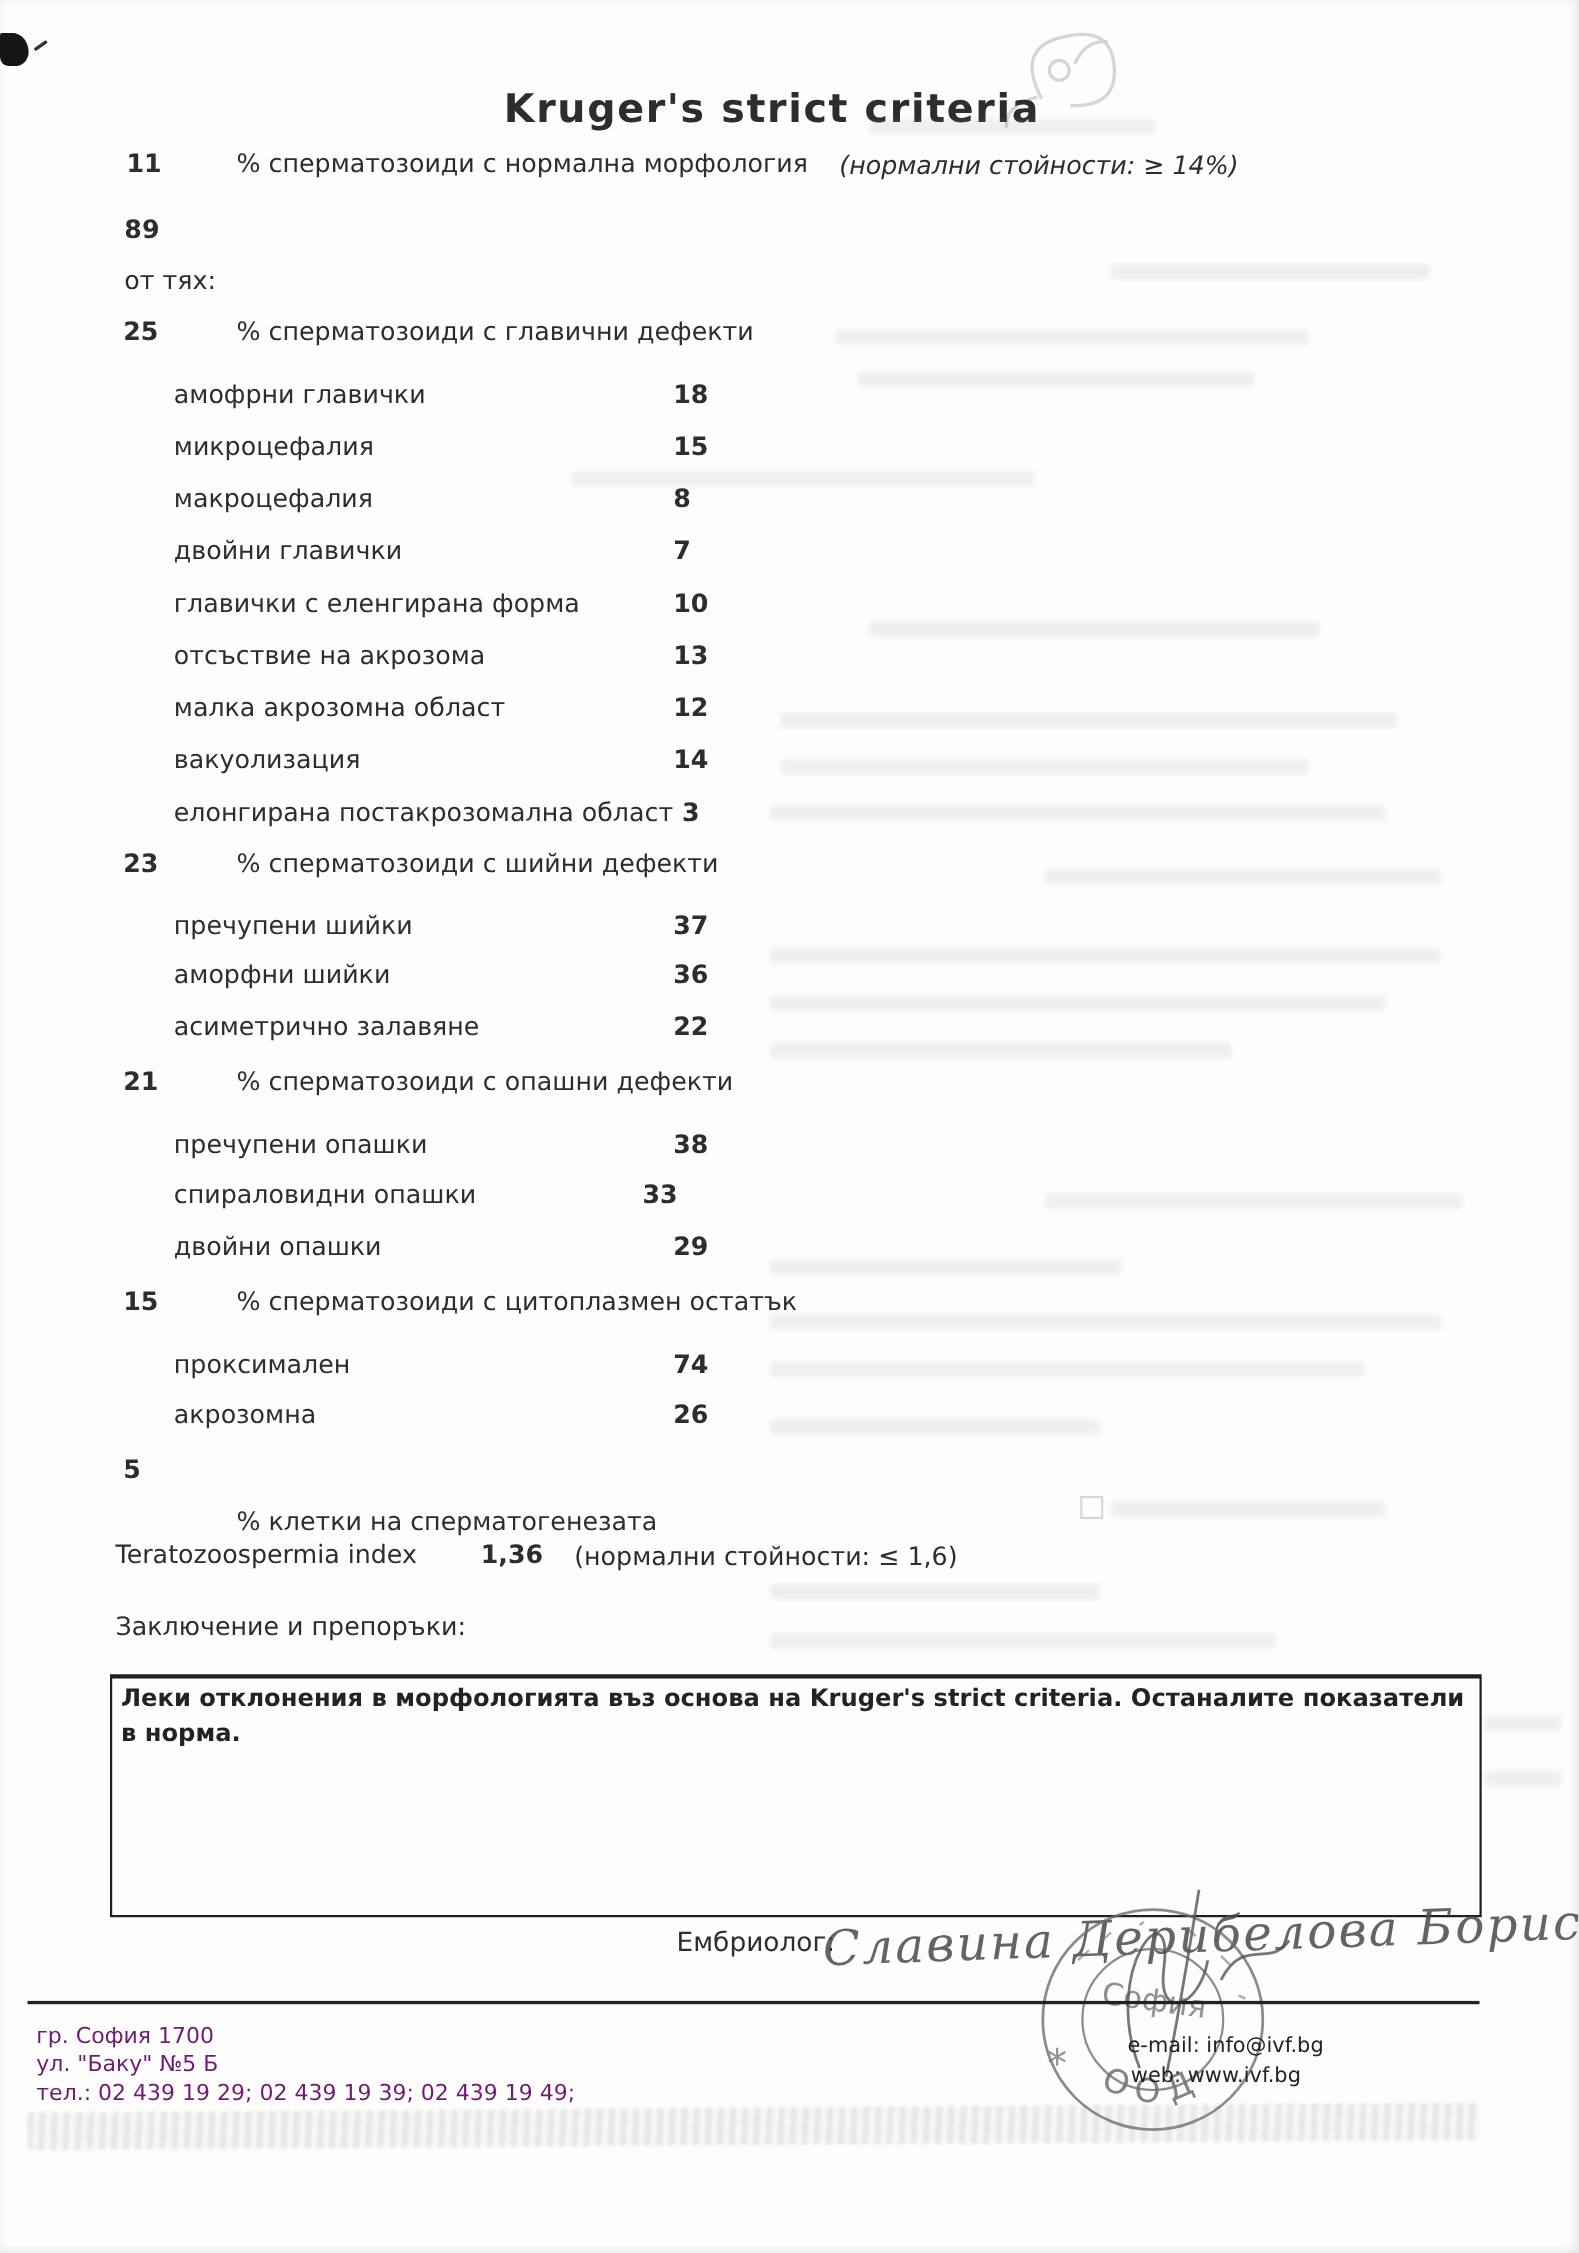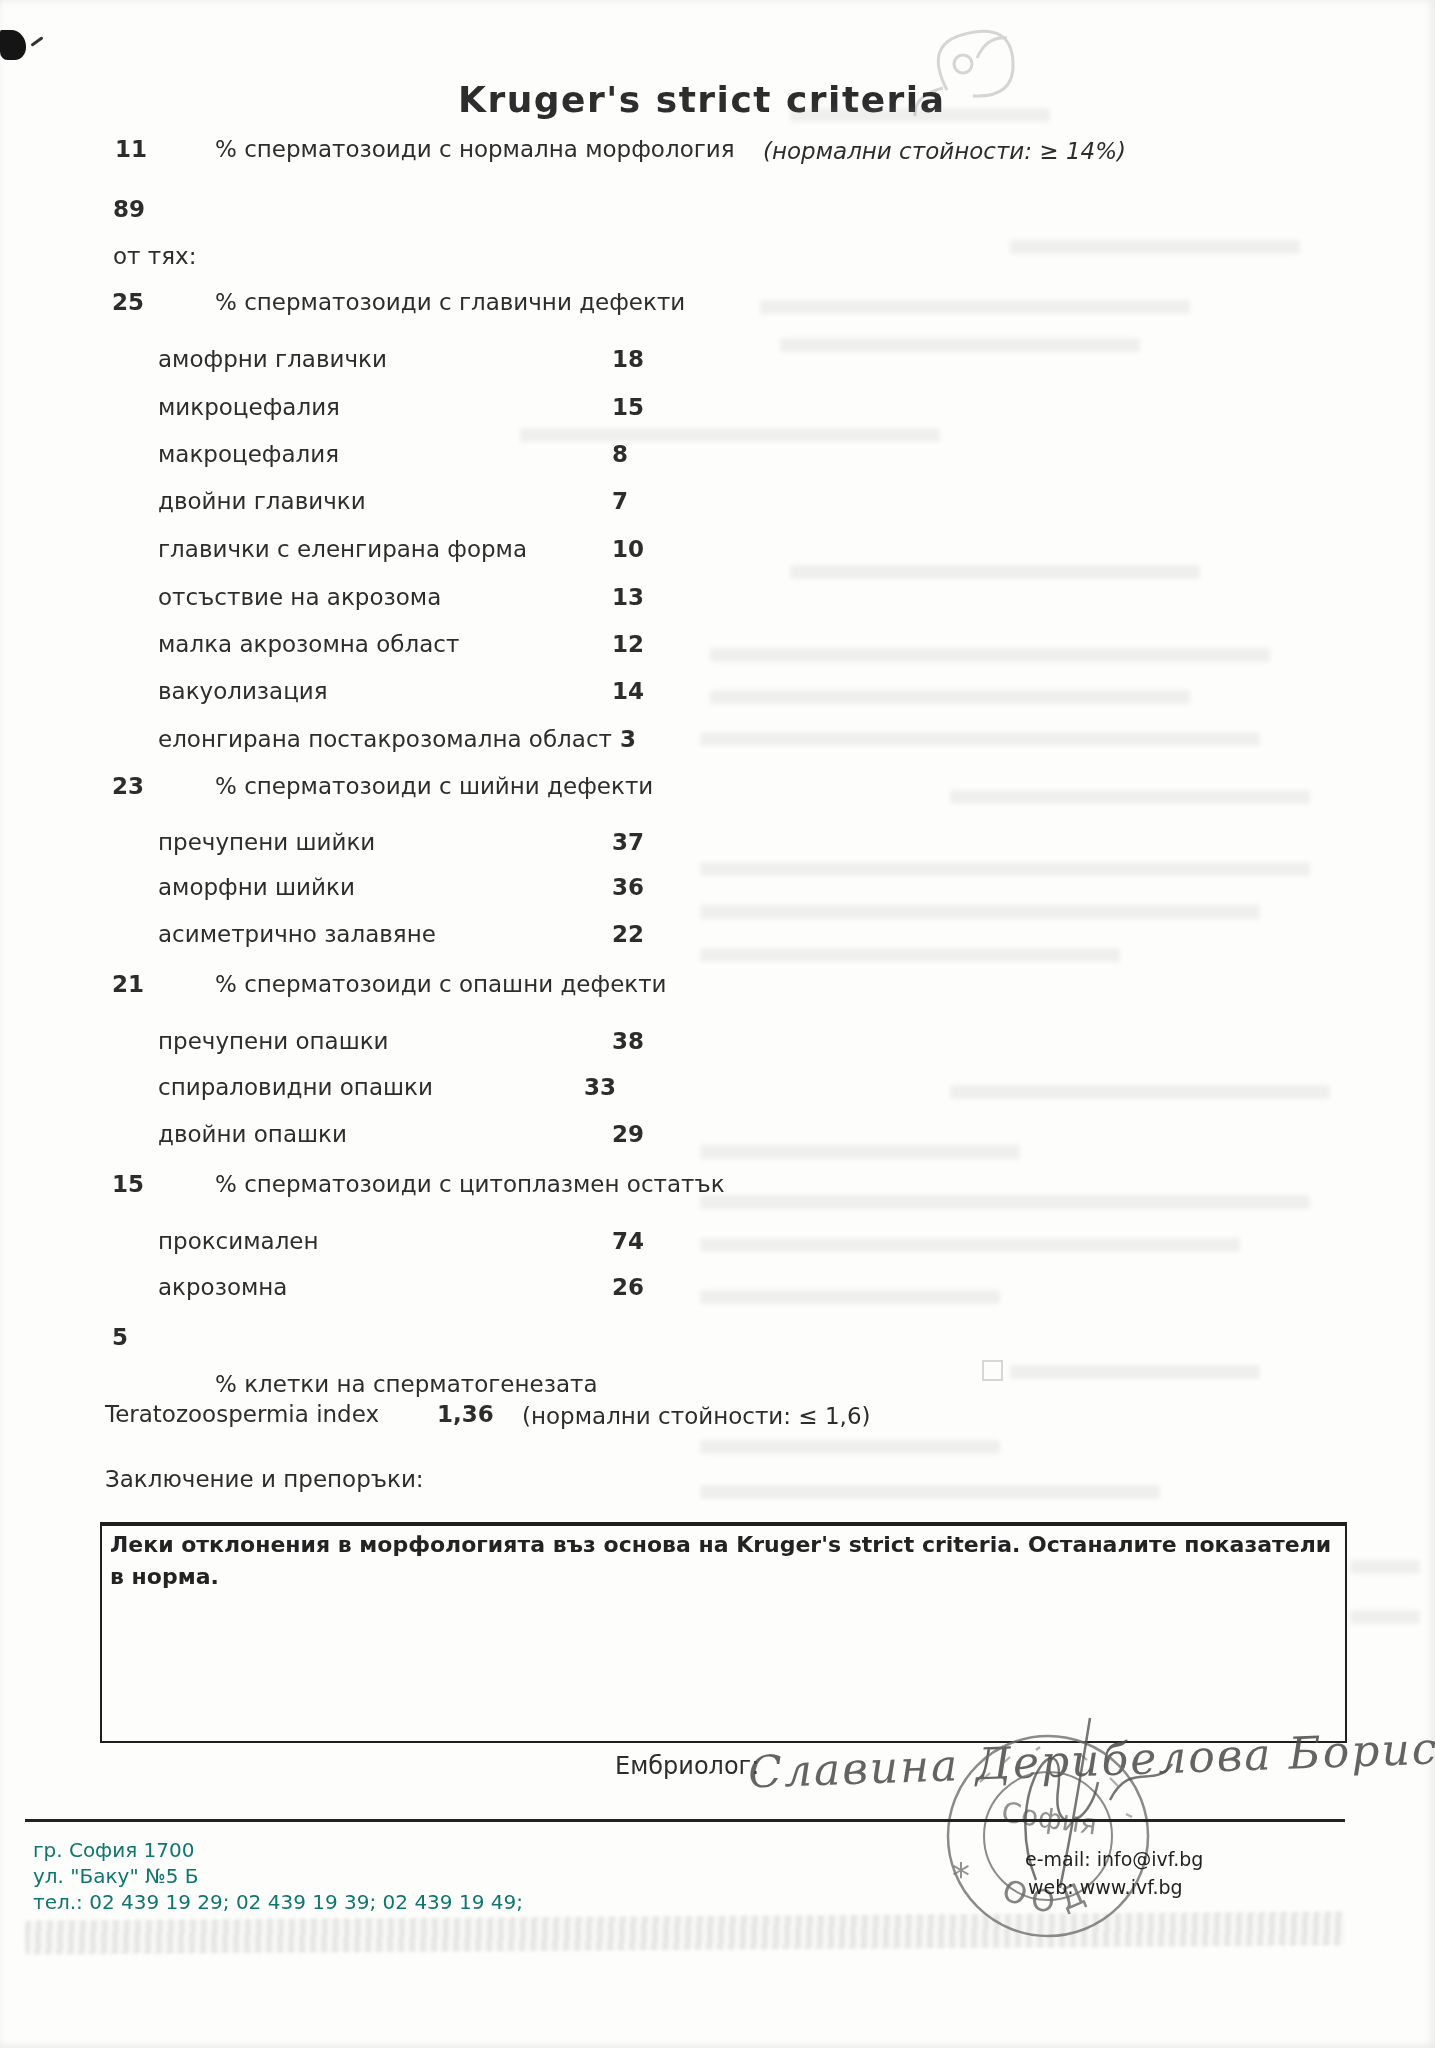--- a/index.html
+++ b/index.html
@@ -10,21 +10,21 @@
     overflow:hidden;
     font-family:"DejaVu Sans","Liberation Sans",sans-serif;
     color:#2d2d2d;
     box-shadow:inset -4px 0 10px rgba(0,0,0,.06), inset 0 -3px 8px rgba(0,0,0,.04);
   }
   .ln{position:absolute;white-space:nowrap;font-size:23px;line-height:1.2;}
   .num{font-weight:bold;}
   .val{font-weight:bold;}
   .title{font-size:36px;font-weight:bold;letter-spacing:1.5px;}
   .note{font-size:23px;}
-  .footer-line{font-size:20px;color:#0f766e;}
+  .footer-line{font-size:20px;color:#701a75;}
   .contact{font-size:19px;color:#222;}
   .conclusion-box{
     position:absolute;left:100px;top:1522px;width:1243px;height:215px;
     border:2px solid #1f1f1f;border-top-width:4px;background:transparent;
   }
   .conclusion-text{
     margin:3px 8px;font-size:22px;font-weight:bold;line-height:1.45;color:#232323;
   }
   .rule{position:absolute;background:#222;}
   .signature{

